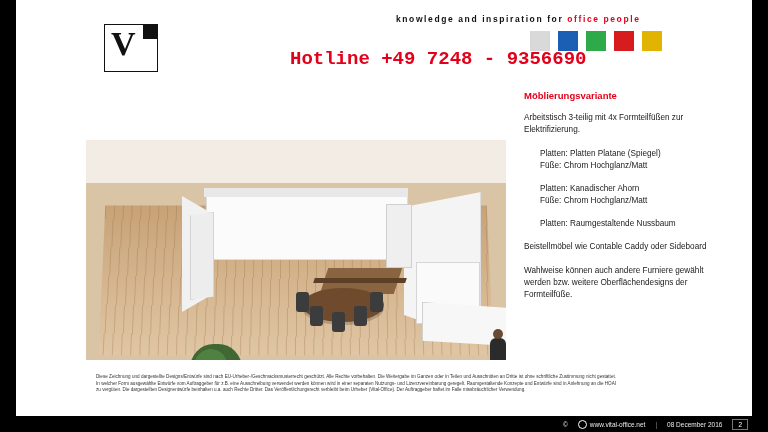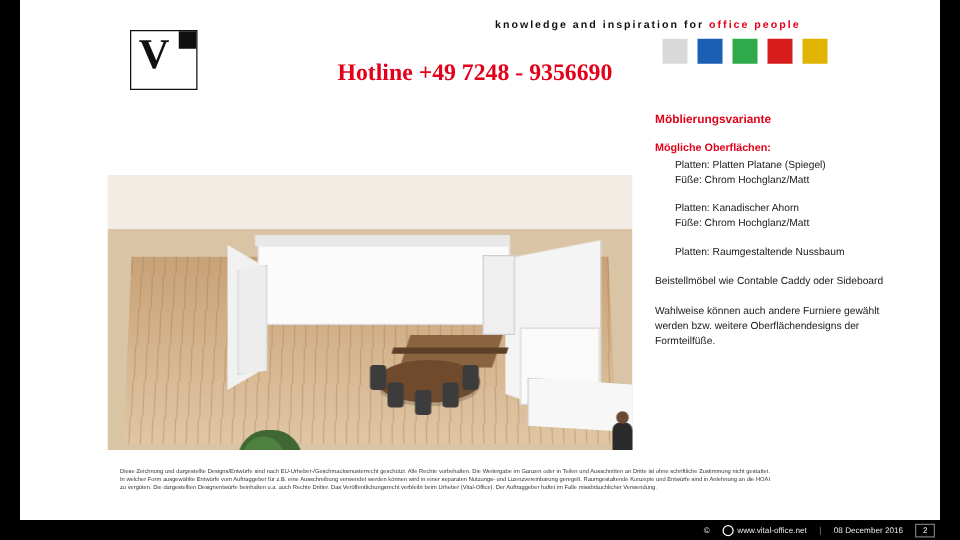--- a/index.html
+++ b/index.html
@@ -31,23 +31,23 @@
     font-family:"Liberation Serif", serif;color:#111;font-weight:bold;
   }
   .logo-box .blackdot{position:absolute;right:-0px;top:-0px;width:14px;height:14px;background:#111;}
   .logo-text{
     position:absolute;left:110px;top:52px;font-size:16px;color:#111;font-weight:bold;
     font-family:"Liberation Sans", sans-serif;white-space:nowrap;
   }
   .logo-text .thin{font-weight:normal;}
   .logo-text .reg{font-size:9px;vertical-align:super;}
   .hotline{
-    position:absolute;left:270px;top:48px;
+    position:absolute;left:290px;top:48px;
     font-size:19px;font-weight:bold;color:#e2001a;white-space:nowrap;
-    font-family:Liberation Serif, serif;
+    font-family:Liberation Mono, monospace;
   }
 
   
   .render{
     position:absolute;left:86px;top:92px;width:420px;height:268px;
     background:#ffffff;overflow:hidden;
   }
   .floor{
     position:absolute;left:0;top:0;width:420px;height:268px;
     background:linear-gradient(#ffffff 0 18%, #f3ece4 18% 34%, #d9c4a6 34% 100%);
@@ -175,22 +175,22 @@
     <div class="chair" style="left:284px;top:200px"></div>
 
     <div class="plant-leaf" style="left:104px;top:252px"></div>
 
     <div class="person"></div>
   </div>
 
   <div class="col">
     <h3>Möblierungsvariante</h3>
 
-
-    <h4>Mögliche Oberflächen:</h4>
+    <p>Arbeitstisch 3-teilig mit 4x Formteilfüßen zur Elektrifizierung.</p>
+
     <div class="blk">
       <div>Platten: Platten Platane (Spiegel)</div>
       <div>Füße: Chrom Hochglanz/Matt</div>
     </div>
     <div class="blk">
       <div>Platten: Kanadischer Ahorn</div>
       <div>Füße: Chrom Hochglanz/Matt</div>
     </div>
     <div class="blk">
       <div>Platten: Raumgestaltende Nussbaum</div>

